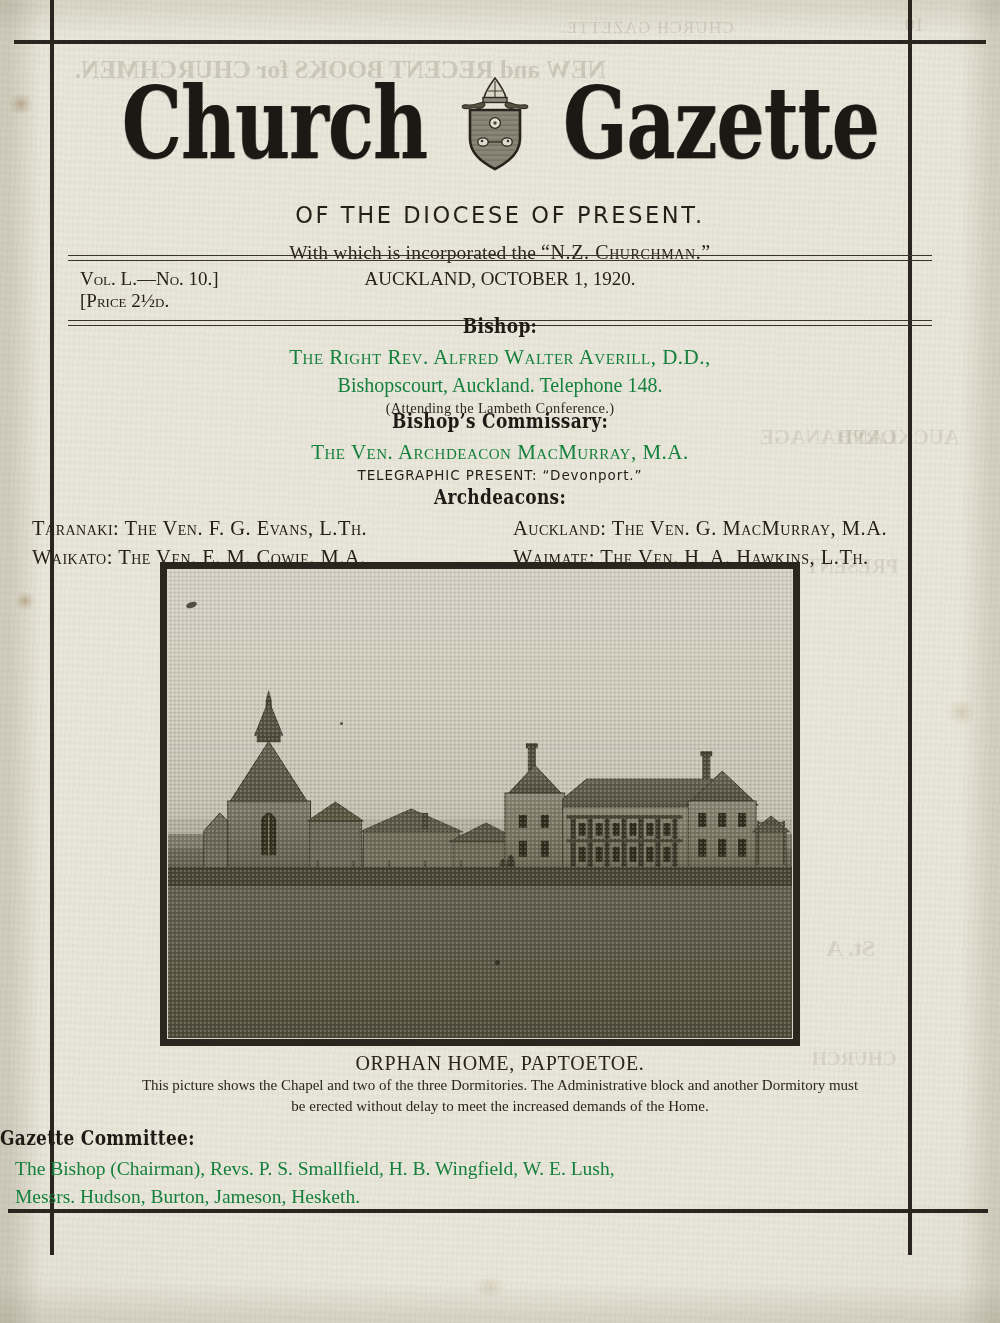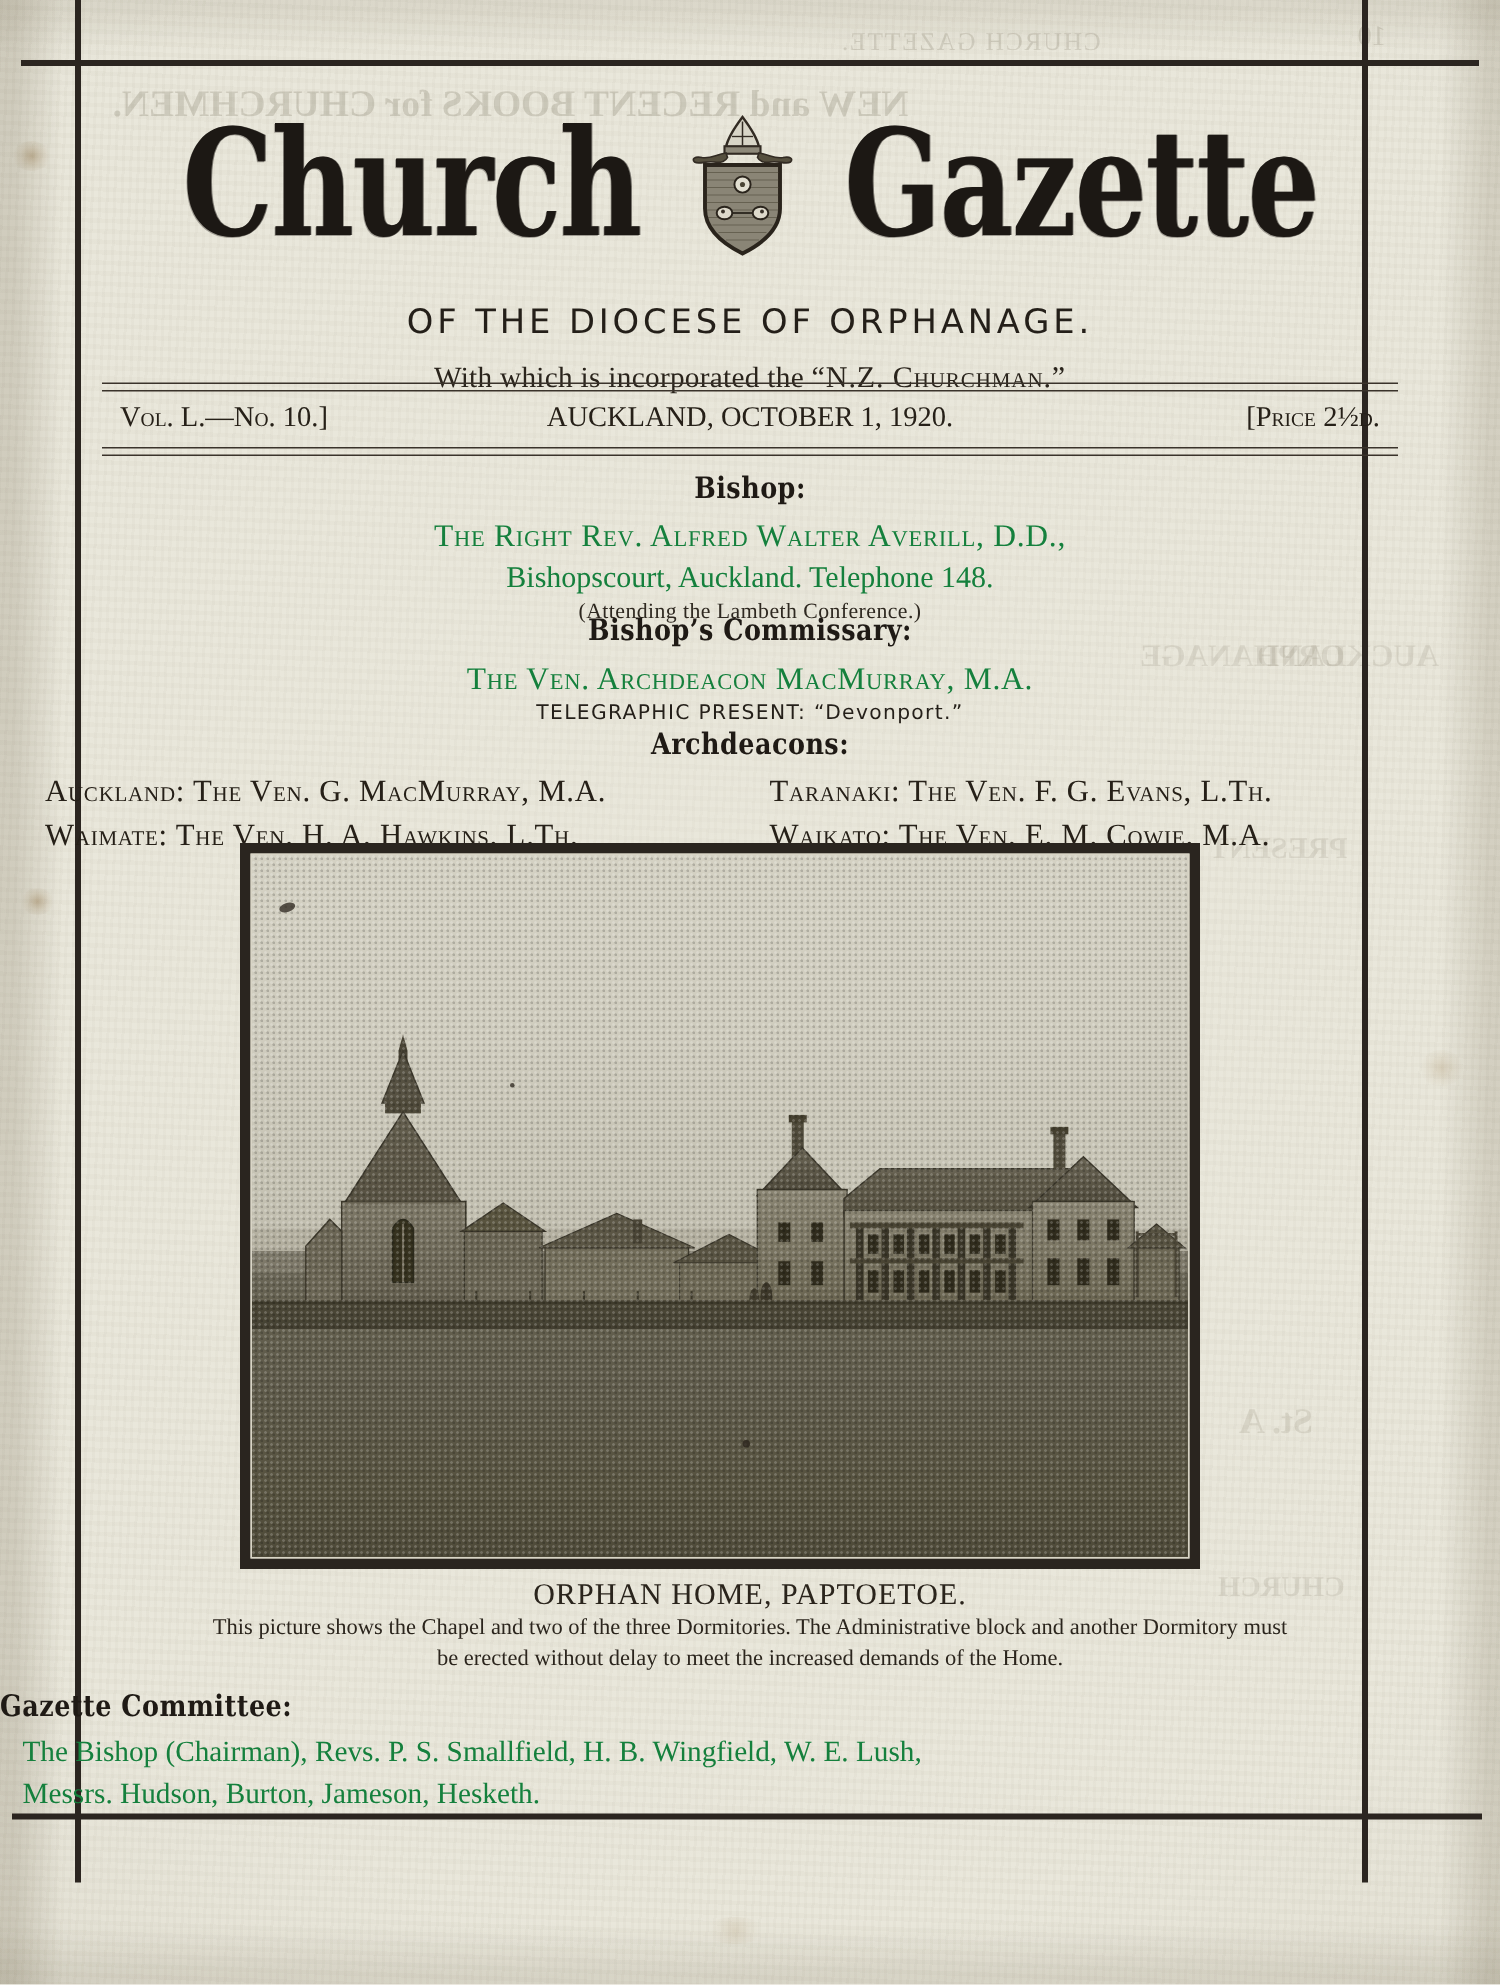--- a/index.html
+++ b/index.html
@@ -79,21 +79,21 @@
     margin-top:13px;
     font-size:19.5px;
     color:#2a241c;
     letter-spacing:.2px;
   }
   .incorp .sc{ font-size:20px; letter-spacing:.6px; }
 
   
   .volbar{ position:absolute; left:68px; right:68px; top:255px; }
   .dbl-rule{ height:4px; border-top:1.6px solid #3a332b; border-bottom:1.2px solid #3a332b; }
-  .volrow{ display:flex; align-items:baseline; justify-content:space-between; padding:7px 12px 8px; font-size:19px; }
+  .volrow{ display:flex; align-items:baseline; justify-content:space-between; padding:7px 12px 8px; font-size:19px;flex-direction:column; }
   .volrow .mid{ position:absolute; left:0; right:0; text-align:center; pointer-events:none; }
   .sc{ font-variant:small-caps; }
 
   
   .blk{ position:absolute; left:0; right:0; text-align:center; }
   .blk-head{
     font-family:"DejaVu Serif", serif; font-weight:700;
     font-size:17px; letter-spacing:.3px; color:#1f1a15;
     transform:scaleY(1.16); transform-origin:center;
     margin-bottom:7px;
@@ -198,21 +198,21 @@
         <ellipse cx="25" cy="66" rx="5.2" ry="4.2" fill="#ddd9cb" stroke="#2a241c" stroke-width="1.3"></ellipse>
         <circle cx="24" cy="65" r="1.3" fill="#3a332a"></circle>
         <ellipse cx="49" cy="66" rx="5.2" ry="4.2" fill="#ddd9cb" stroke="#2a241c" stroke-width="1.3"></ellipse>
         <circle cx="50" cy="65" r="1.3" fill="#3a332a"></circle>
         <path d="M30 66 L44 66" stroke="#2a241c" stroke-width="1.2"></path>
       </svg>
 
       <div class="mast-word blackletter">Gazette</div>
     </div>
 
-    <div class="subtitle">OF THE DIOCESE OF ORPHANAGE.</div>
+    <div class="subtitle">OF THE DIOCESE OF PRESENT.</div>
 
     <div class="incorp">
       <span>With which is incorporated the </span><span class="sc">“N.Z. Churchman.”</span>
     </div>
   </div>
 
   <div class="volbar">
     <div class="dbl-rule"></div>
     <div class="volrow" style="position:relative;">
       <span class="sc">Vol. L.—No. 10.]</span>
@@ -231,27 +231,27 @@
 
   <div class="blk" style="top:411px;">
     <div class="blk-head blackletter">Bishop’s Commissary:</div>
     <div class="ln sc">The Ven. Archdeacon MacMurray, M.A.</div>
     <div class="ln-sans">TELEGRAPHIC PRESENT: “Devonport.”</div>
   </div>
 
   <div class="blk" style="top:487px;">
     <div class="blk-head blackletter">Archdeacons:</div>
     <div class="arch-grid">
+      <div class="arch-col right">
+        <div class="arch-line">Taranaki: The Ven. F. G. Evans, L.Th.</div>
+        <div class="arch-line">Waikato: The Ven. E. M. Cowie. M.A.</div>
+      </div>
       <div class="arch-col left">
         <div class="arch-line">Auckland: The Ven. G. MacMurray, M.A.</div>
         <div class="arch-line">Waimate: The Ven. H. A. Hawkins, L.Th.</div>
-      </div>
-      <div class="arch-col right">
-        <div class="arch-line">Taranaki: The Ven. F. G. Evans, L.Th.</div>
-        <div class="arch-line">Waikato: The Ven. E. M. Cowie. M.A.</div>
       </div>
     </div>
   </div>
 
   <div class="photo-wrap">
     <div class="photo-inner">
       <div class="ph-sky"></div>
       <div class="ph-grass"></div>
 
       <svg class="scene" viewBox="0 0 626 470" preserveAspectRatio="none">

